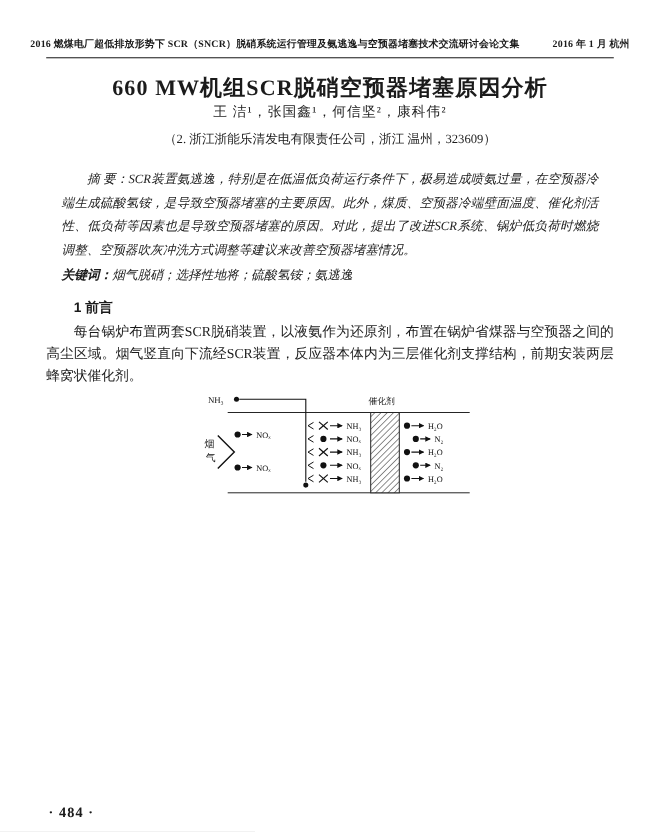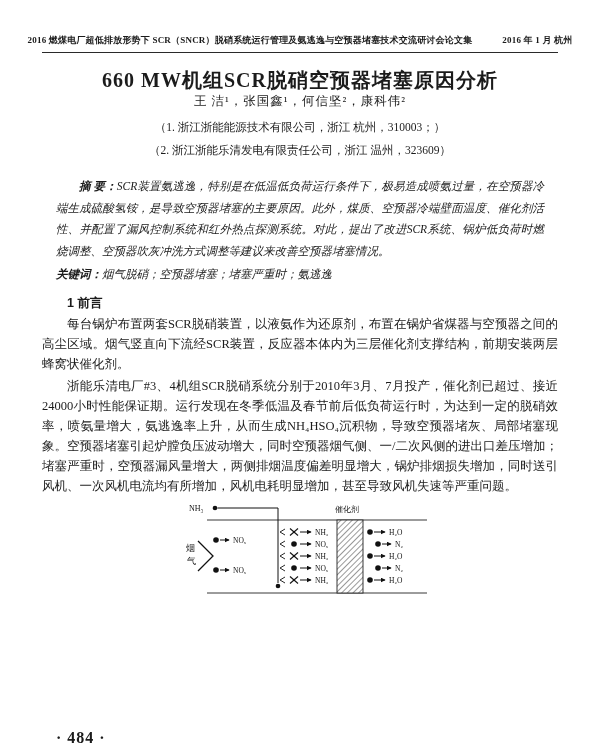--- a/index.html
+++ b/index.html
@@ -16,68 +16,66 @@
   .title{
     margin-top:14px;text-align:center;font-size:20px;font-weight:bold;
     letter-spacing:1px;line-height:26px;
   }
   .authors{text-align:center;font-size:12.5px;letter-spacing:1px;}
   .affil{margin-top:6px;text-align:center;font-size:11.5px;line-height:23px;}
   .abs{
     margin:14px 14px 0 14px;font-size:11.5px;line-height:21.5px;
     text-align:justify;font-style:italic;
   }
-  .abs .lbl{font-weight:bold;font-style:italic;}
+  .abs .lbl{font-weight:normal;font-style:italic;}
   .abs p{margin:0;text-indent:2em;}
   .kw{margin:2px 14px 0 14px;font-size:11.5px;line-height:21px;font-style:italic;}
   .kw .lbl{font-weight:bold;}
   .sec-h{
     margin:9px 0 0 0;font-size:12.5px;font-weight:bold;line-height:18px;
     text-indent:2em;font-family:"Liberation Sans","DejaVu Sans",sans-serif;
   }
   .body-p{
     margin:2px 0 0 0;font-size:12.5px;line-height:20px;text-indent:2em;
     text-align:justify;
   }
   sup.ref{font-size:8px;vertical-align:super;line-height:0;}
   .fig{position:relative;height:100px;margin-top:4px;}
   .fig svg{position:absolute;left:143px;top:0;}
-  .pgnum{position:absolute;left:56px;bottom:9px;font-size:16px;font-weight:bold;letter-spacing:1px;}
+  .pgnum{position:absolute;left:44px;bottom:9px;font-size:13px;font-weight:bold;letter-spacing:1px;}
   .diagram-text{font-family:"Liberation Serif","DejaVu Serif",serif;fill:#111;}
 </style>
 </head>
 <body>
 
 <div class="page">
 
   <div class="hdr">
     <span>2016 燃煤电厂超低排放形势下 SCR（SNCR）脱硝系统运行管理及氨逃逸与空预器堵塞技术交流研讨会论文集</span>
     <span>2016 年 1 月  杭州</span>
   </div>
 
   <div class="title">660 MW机组SCR脱硝空预器堵塞原因分析</div>
 
   <div class="authors">王  洁¹，张国鑫¹，何信坚²，康科伟²</div>
 
   <div class="affil">
-    <div>（1. 浙江浙能能源技术有限公司，浙江 杭州，310003；）</div>
     <div>（2. 浙江浙能乐清发电有限责任公司，浙江 温州，323609）</div>
   </div>
 
   <div class="abs">
-    <p><span class="lbl">摘  要：</span><span>SCR装置氨逃逸，特别是在低温低负荷运行条件下，极易造成喷氨过量，在空预器冷端生成硫酸氢铵，是导致空预器堵塞的主要原因。此外，煤质、空预器冷端壁面温度、催化剂活性、并配置了漏风控制系统和红外热点探测系统。对此，提出了改进SCR系统、锅炉低负荷时燃烧调整、空预器吹灰冲洗方式调整等建议来改善空预器堵塞情况。</span></p>
+    <p><span class="lbl">摘  要：</span><span>SCR装置氨逃逸，特别是在低温低负荷运行条件下，极易造成喷氨过量，在空预器冷端生成硫酸氢铵，是导致空预器堵塞的主要原因。此外，煤质、空预器冷端壁面温度、催化剂活性、低负荷等因素也是导致空预器堵塞的原因。对此，提出了改进SCR系统、锅炉低负荷时燃烧调整、空预器吹灰冲洗方式调整等建议来改善空预器堵塞情况。</span></p>
   </div>
 
   <div class="kw">
-    <span class="lbl">关键词：</span><span>烟气脱硝；空预器堵塞；堵塞严重时；氨逃逸</span>
+    <span class="lbl">关键词：</span><span>烟气脱硝；选择性地将；硫酸氢铵；氨逃逸</span>
   </div>
 
   <div class="sec-h">1 前言</div>
   <p class="body-p">每台锅炉布置两套SCR脱硝装置，以液氨作为还原剂，布置在锅炉省煤器与空预器之间的高尘区域。烟气竖直向下流经SCR装置，反应器本体内为三层催化剂支撑结构，前期安装两层蜂窝状催化剂。</p>
-  <p class="body-p">浙能乐清电厂#3、4机组SCR脱硝系统分别于2010年3月、7月投产，催化剂已超过、接近24000小时性能保证期。运行发现在冬季低温及春节前后低负荷运行时，为达到一定的脱硝效率，喷氨量增大，氨逃逸率上升，从而生成NH₄HSO₄沉积物，导致空预器堵灰、局部堵塞现象。空预器堵塞引起炉膛负压波动增大，同时空预器烟气侧、一/二次风侧的进出口差压增加；堵塞严重时，空预器漏风量增大，两侧排烟温度偏差明显增大，锅炉排烟损失增加，同时送引风机、一次风机电流均有所增加，风机电耗明显增加，甚至导致风机失速等严重问题。</p>
 
 
   <div class="fig">
     <svg width="250" height="100" viewBox="0 0 250 100">
       <defs>
         <marker id="ah" viewBox="0 0 8 8" refX="7" refY="4" markerWidth="5" markerHeight="5" orient="auto">
           <path d="M0,0 L8,4 L0,8 Z" fill="#111"></path>
         </marker>
         <pattern id="hatch" width="4" height="4" patternUnits="userSpaceOnUse" patternTransform="rotate(45)">
           <rect width="4" height="4" fill="#ffffff"></rect>

